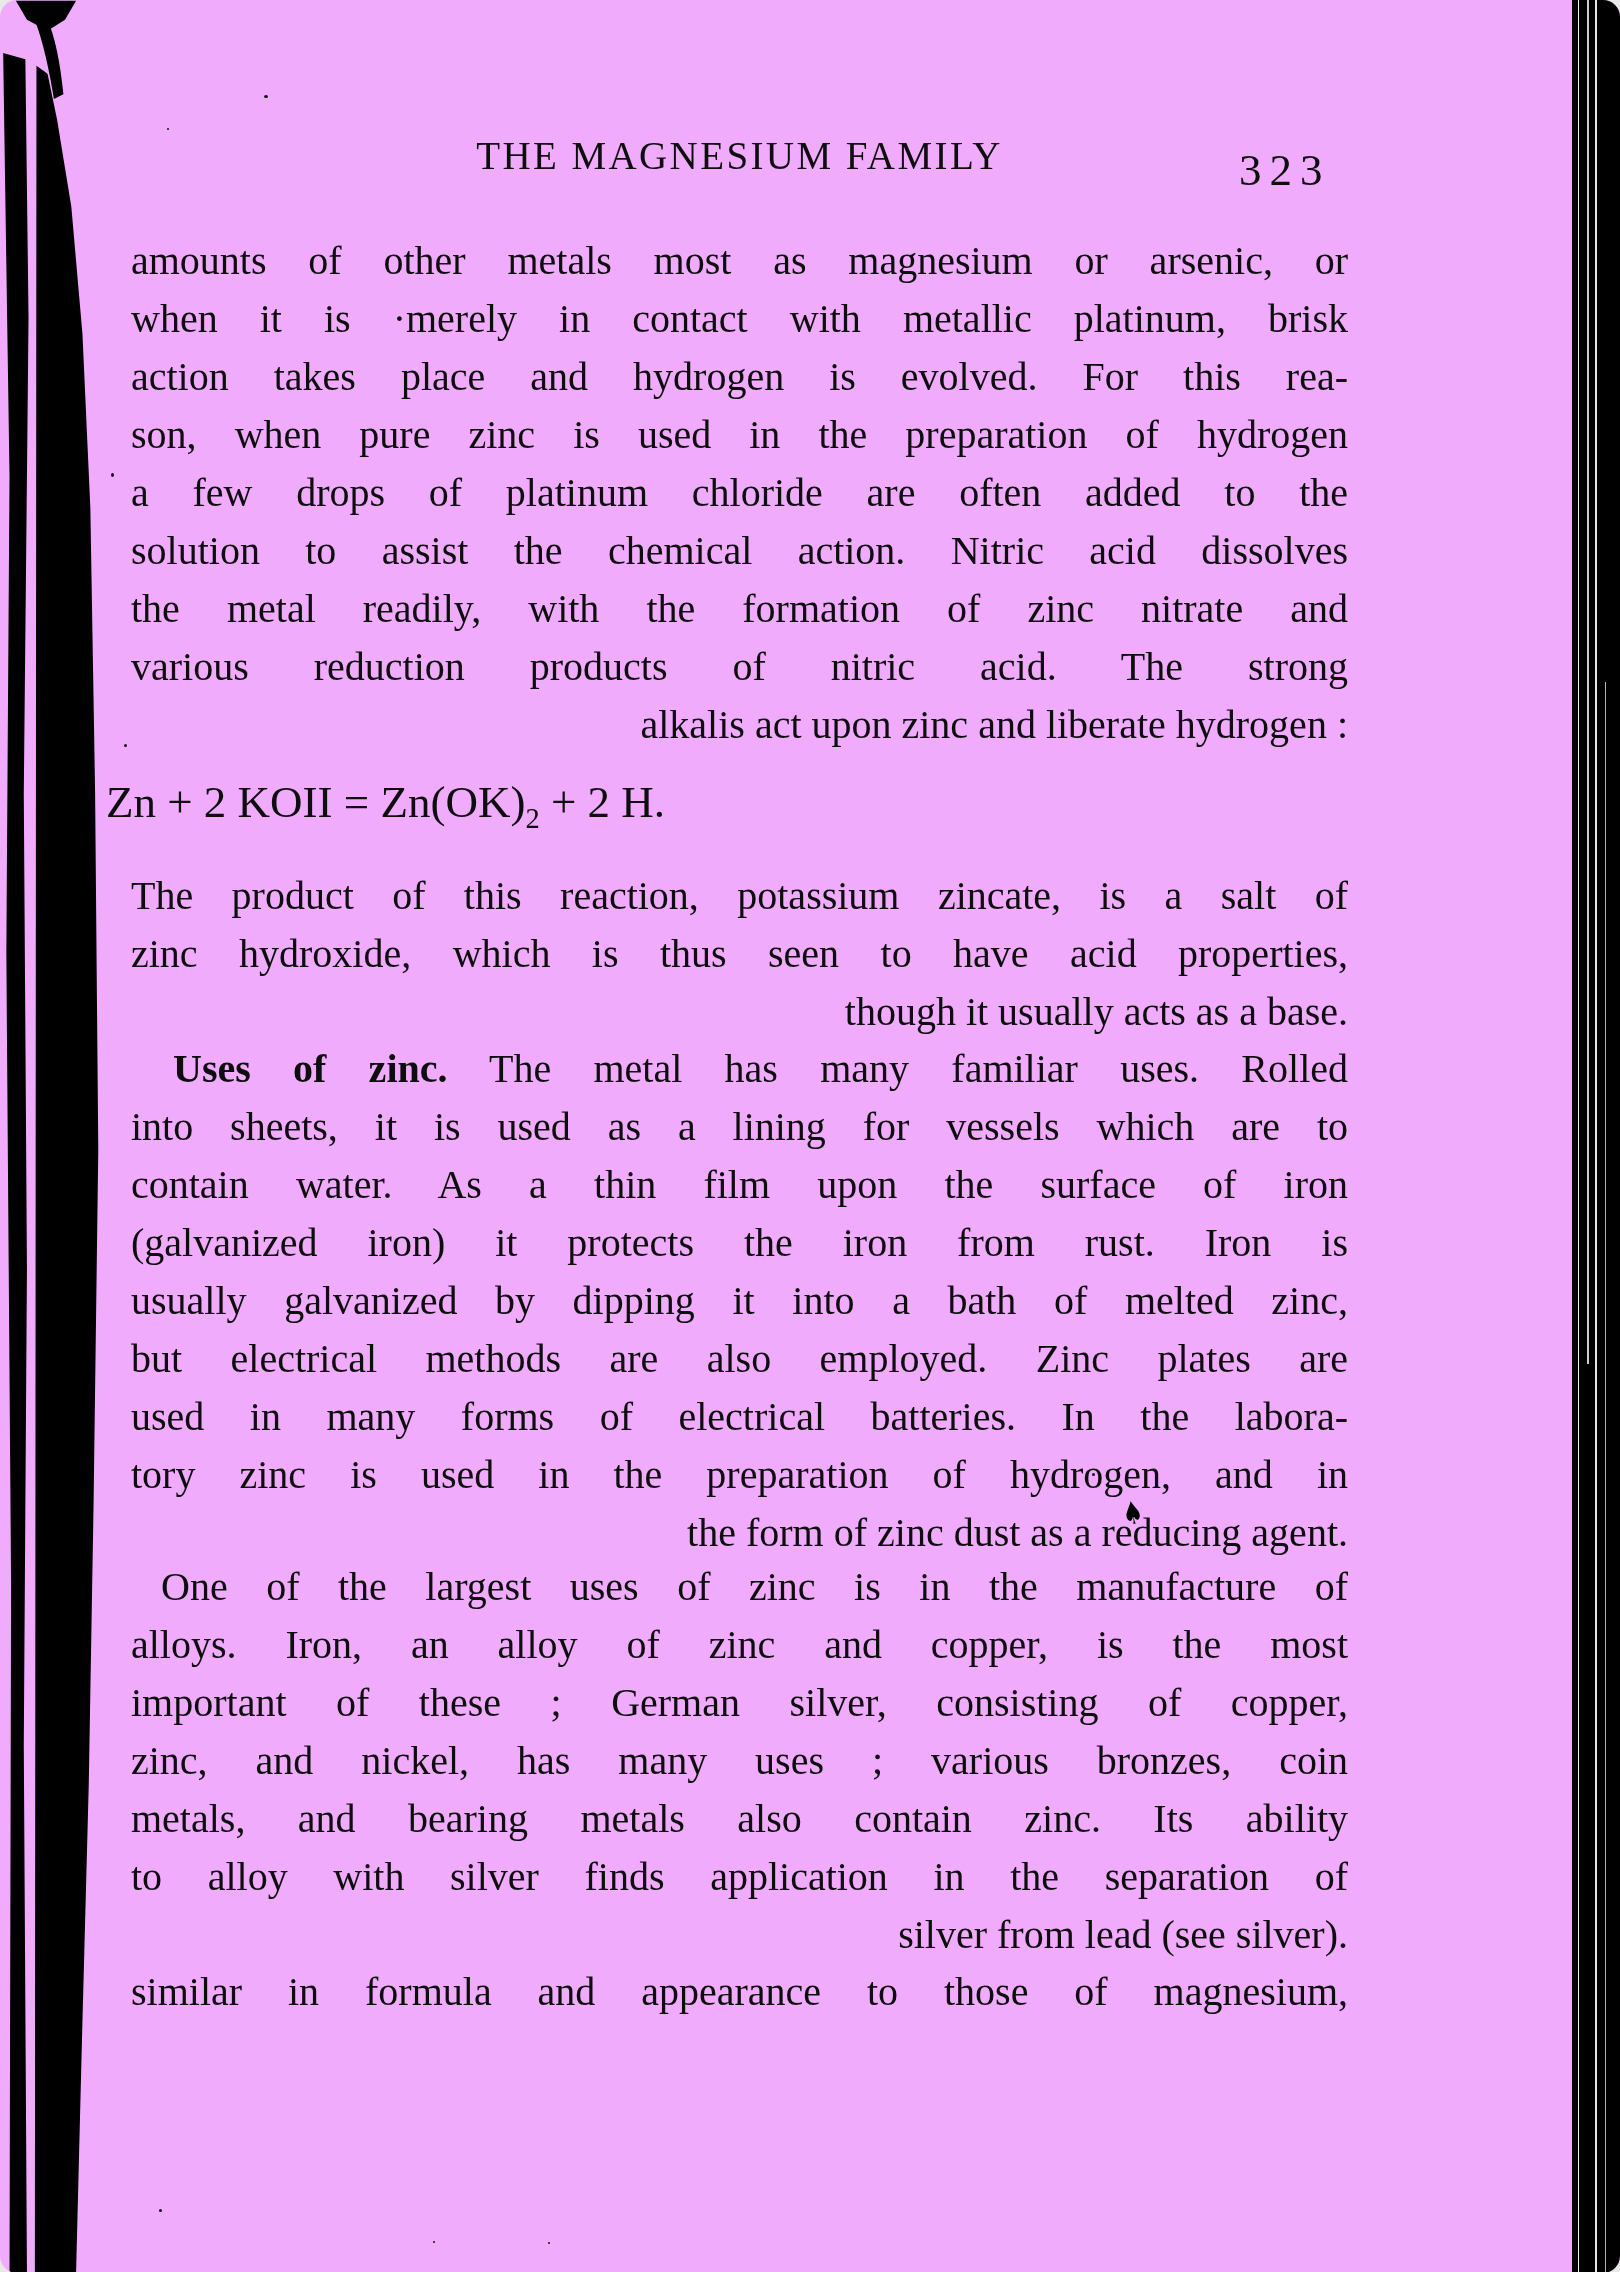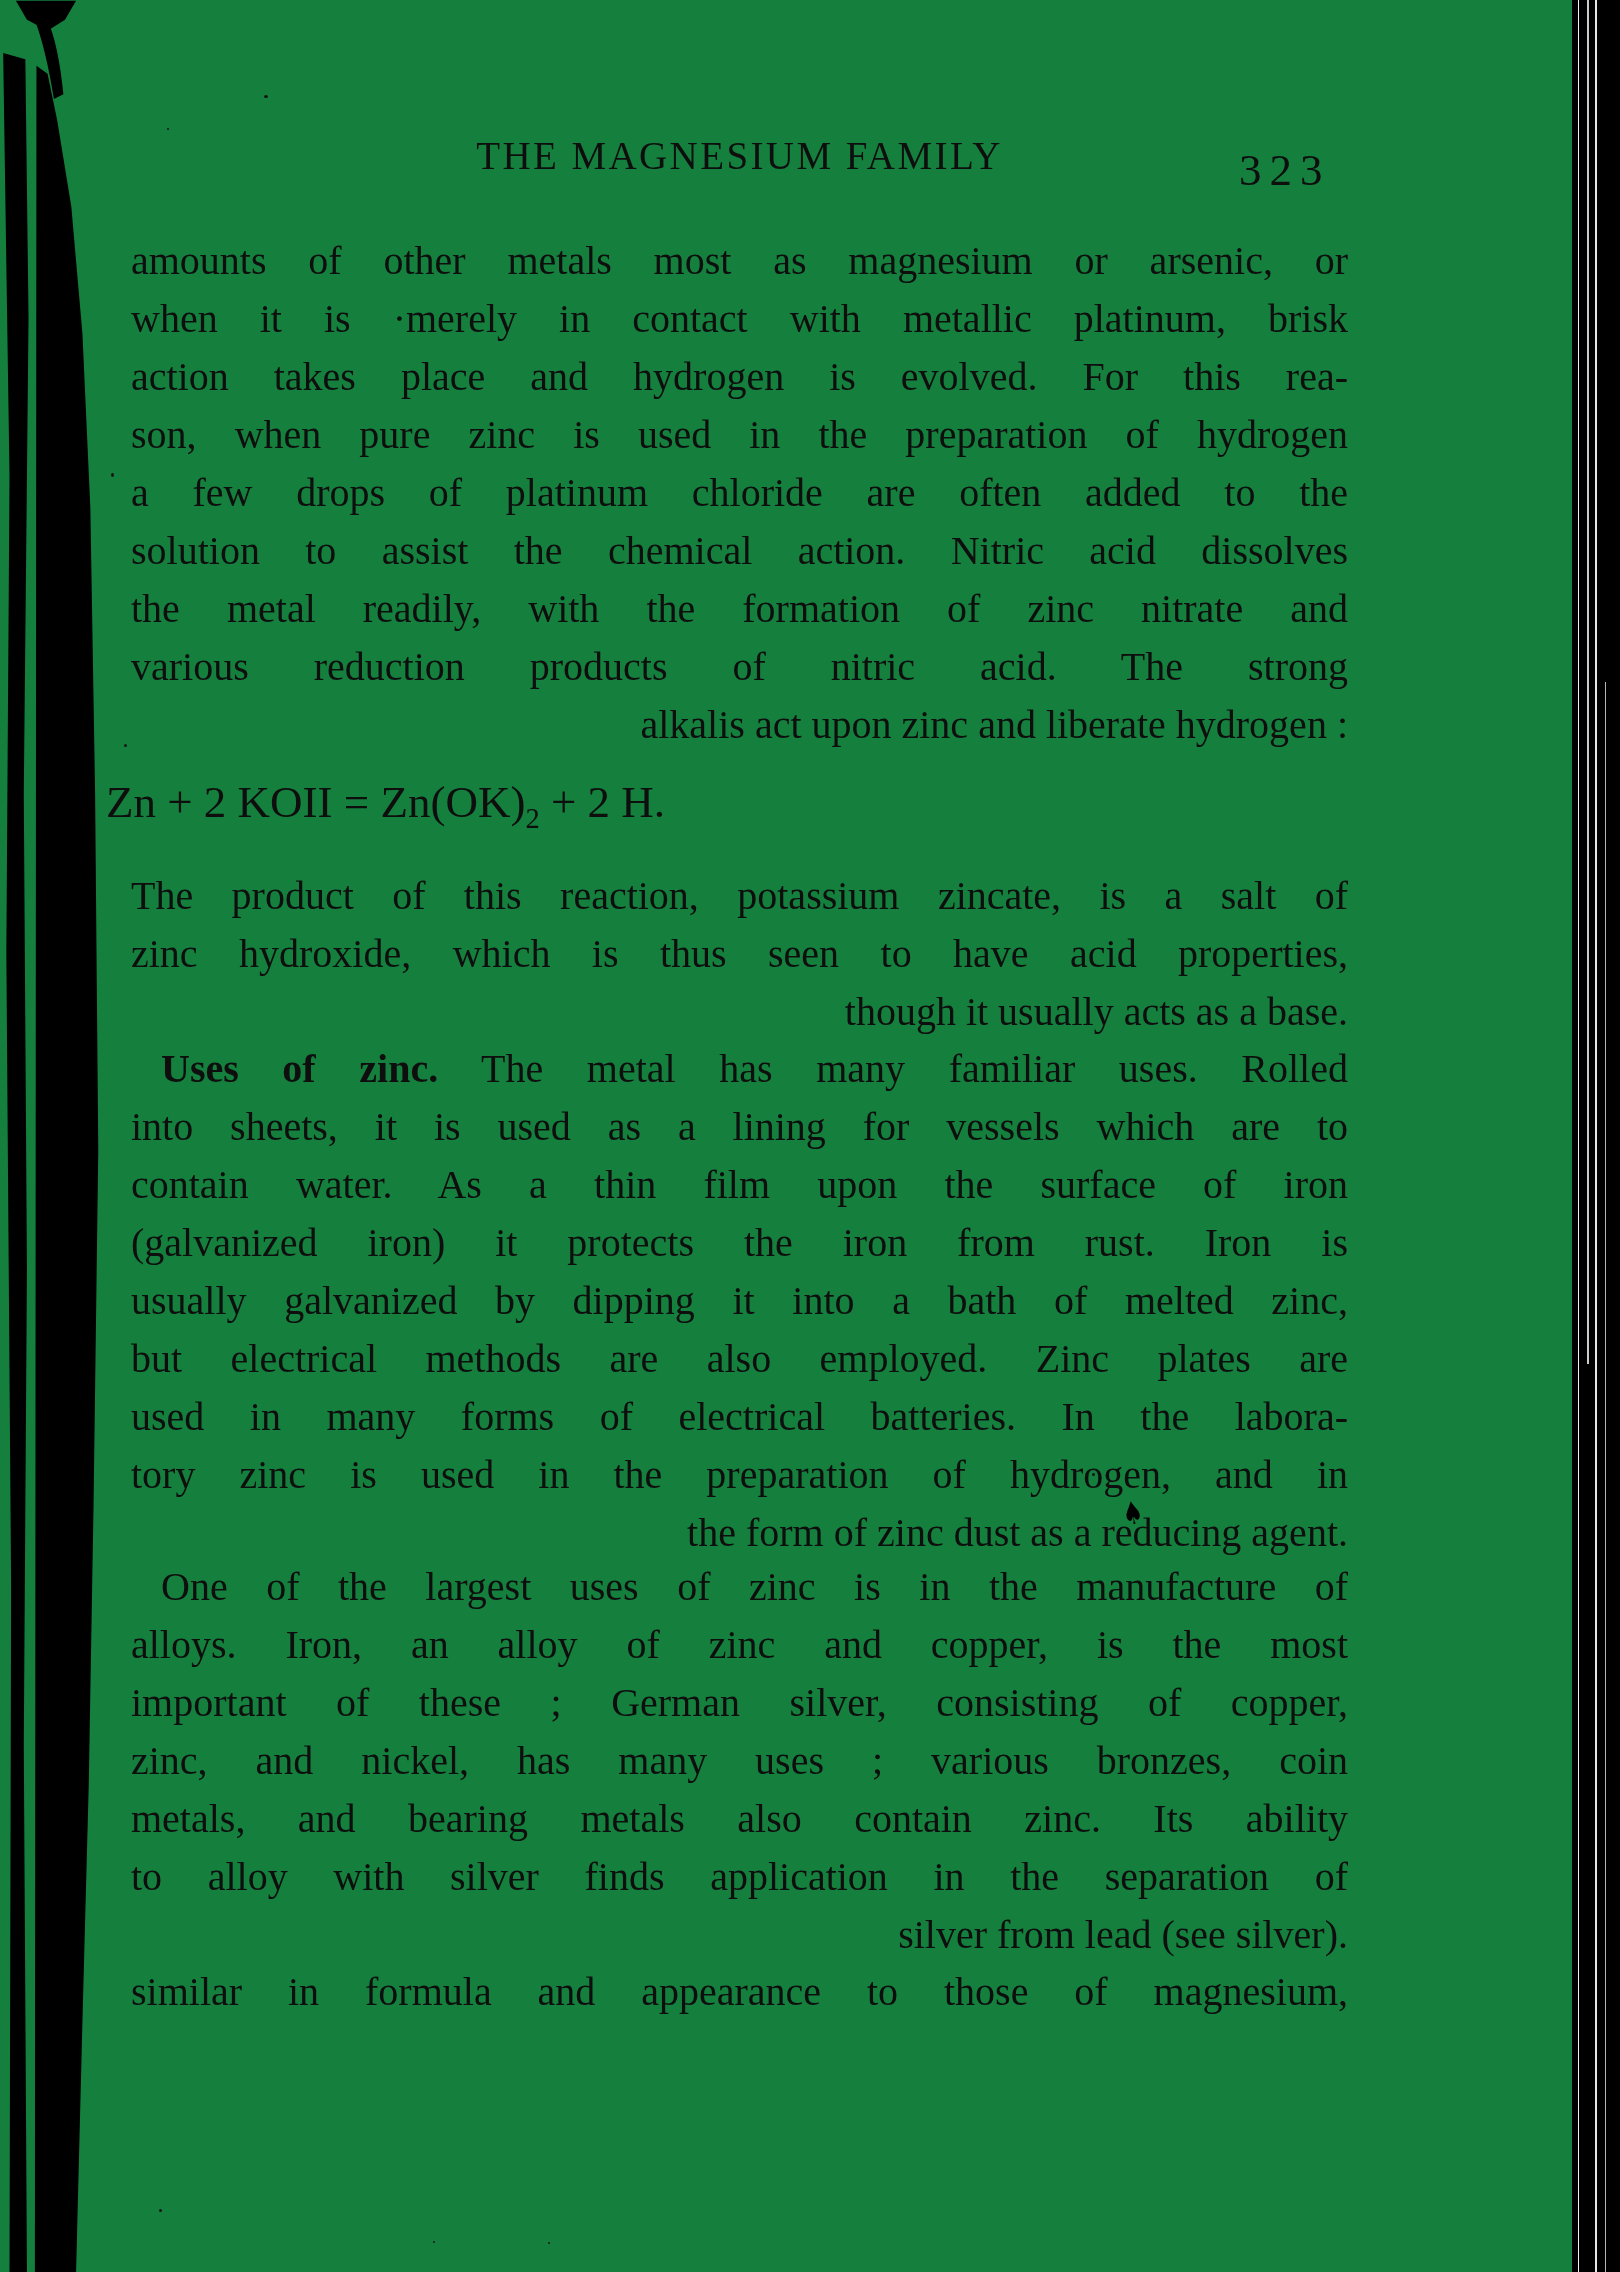--- a/index.html
+++ b/index.html
@@ -1,22 +1,23 @@
 <!DOCTYPE html>
 <html style="font-size:12.7px"><head>
 <meta charset="utf-8">
 <style>
   html,body{margin:0;padding:0;background:#e8e8e8;}
   .page{
     position:relative;
     width:1620px;height:2273px;
-    background:#15803d;
+    background:#f0abfc;
     overflow:hidden;
     font-family:"Liberation Serif","DejaVu Serif",serif;
     color:#0e0e0e;
+    border-radius:17px;
   }
   
   .left-binding{position:absolute;left:0;top:0;}
   .right-binding{
     position:absolute;left:1572px;top:0;width:48px;height:2273px;
     background:#000;
   }
   .hl{position:absolute;background:#fff;display:block;}
   .hl1{left:5.6px;top:0;width:1.6px;height:2273px;opacity:.95;}
   .hl2{left:15px;top:0;width:1.6px;height:1364px;opacity:.8;}
@@ -37,21 +38,21 @@
   #p2{top:867px;}
   #p3{top:1040px;}
   #p4{top:1558px;}
   #p5{top:1963px;}
   .line{
     height:58px;line-height:58px;font-size:40px;
     overflow:hidden;text-align:right;white-space:normal;
   }
   .line.j{text-align:justify;text-align-last:justify;}
   .line.ind{text-indent:30px;}
-  .line b{font-weight:bold;}
+  .line b{font-weight:bold;margin-left:12px;}
   
   .equation{
     position:absolute;left:131px;top:771px;width:1217px;height:63px;
     text-align:left;font-size:45px;line-height:63px;
     transform:translateX(-25px);
   }
   .eqsub{font-size:28.5px;vertical-align:-11px;line-height:0;}
   
   .ink-mark{
     position:absolute;left:1120px;top:1497px;

